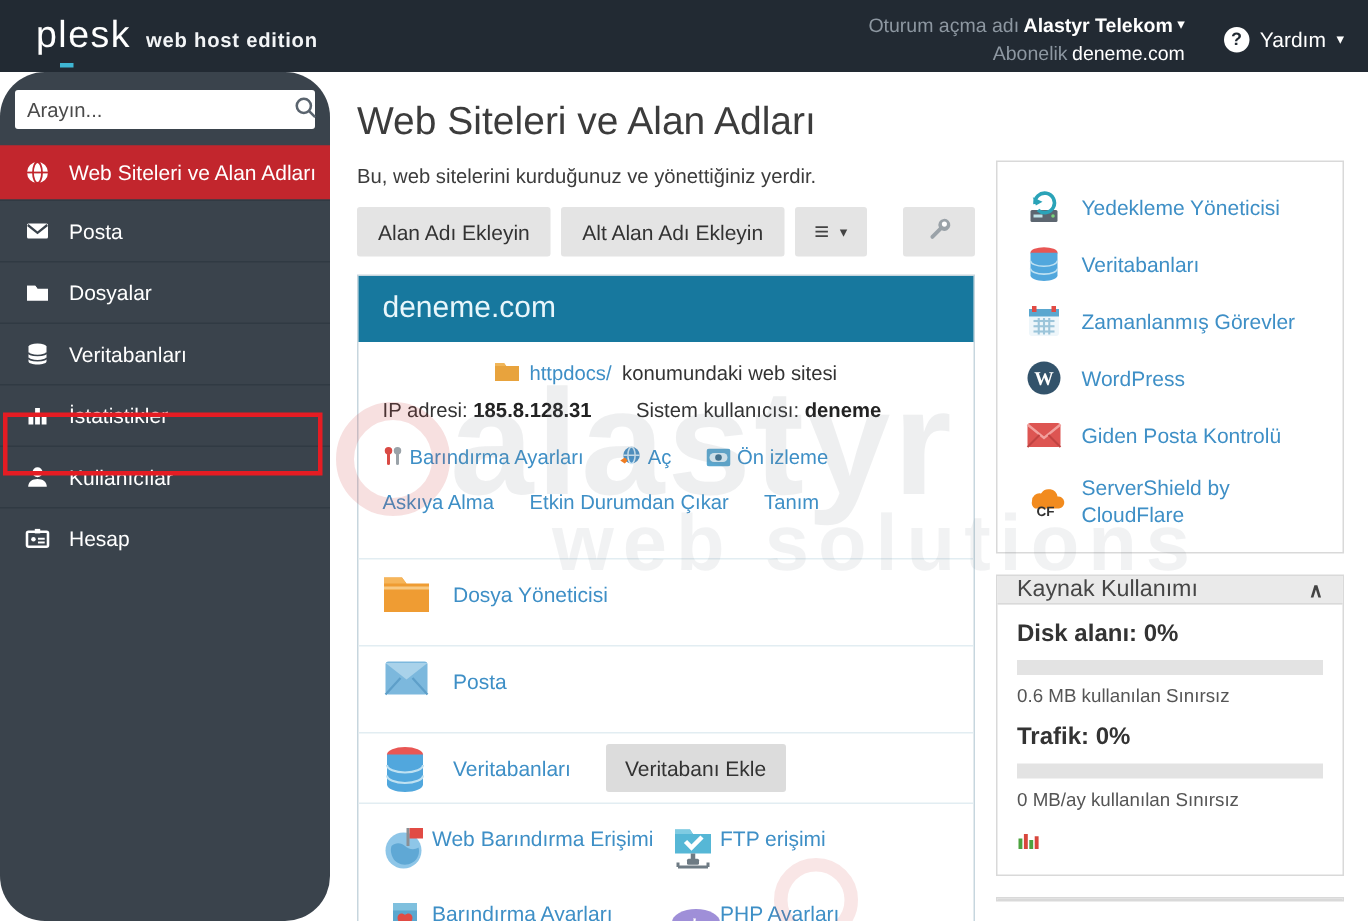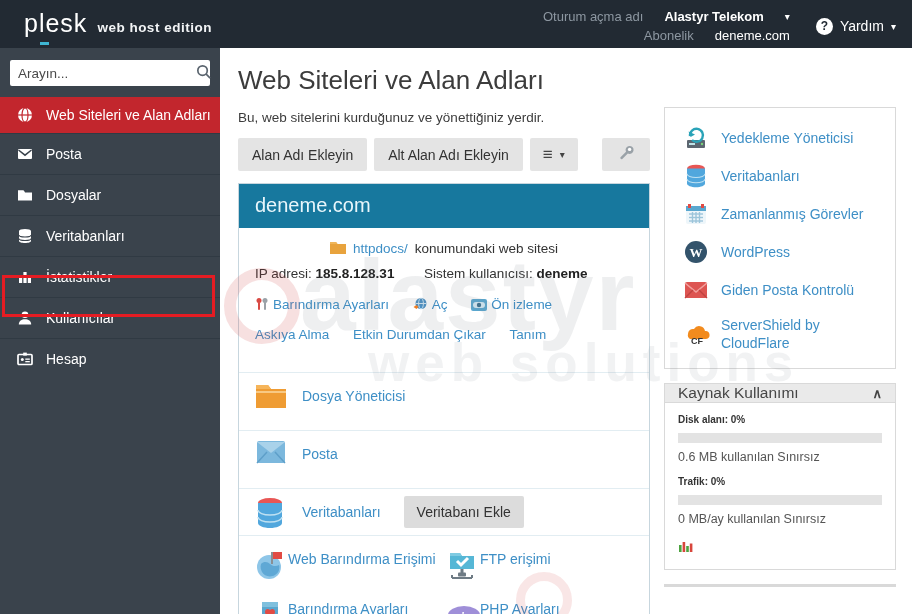--- a/index.html
+++ b/index.html
@@ -11,31 +11,31 @@
   a { text-decoration:none; }
 
   
   .topbar { position:absolute; left:0; top:0; width:912px; height:48px; background:#222a33; z-index:2; }
   .logo { position:absolute; left:24px; top:9px; color:#fff; }
   .logo-text { font-size:25px; letter-spacing:1px; }
   .logo-underline { position:absolute; left:16px; top:33px; width:9px; height:3px; background:#3fb6d3; }
   .logo-edition { margin-left:10px; font-size:13.5px; font-weight:bold; letter-spacing:0.5px; color:#f2f4f6; }
   .topbar-right { position:absolute; right:16px; top:7px; display:flex; align-items:center; gap:26px; }
   .login-block { text-align:right; font-size:13px; line-height:19px; }
-  .login-row { display:flex; justify-content:flex-end; gap:21px; align-items:flex-start; }
+  .login-row { display:flex; justify-content:flex-end; gap:3px; align-items:flex-start; }
   .muted-label { color:#8d97a1; }
   .login-value { color:#fff; font-weight:bold; }
   .sub-value { color:#fff; }
   .caret { color:#fff; font-size:10px; }
   .help { display:flex; align-items:center; gap:7px; color:#fff; font-size:14px; cursor:pointer; }
   .q-icon { width:17px; height:17px; border-radius:50%; background:#fff; color:#222a33;
             font-size:12px; font-weight:bold; display:flex; align-items:center; justify-content:center; }
 
   
-  .sidebar { position:absolute; left:0; top:48px; width:220px; height:566px; background:#3a434c; z-index:2; }
+  .sidebar { position:absolute; left:0; top:48px; width:220px; height:566px; background:#3a434c; z-index:2;border-radius:30px; }
   .search-wrap { margin:12px 10px 11px; height:26px; background:#fff; border-radius:2px;
                  display:flex; align-items:center; padding:0 6px 0 8px; }
   .search-input { border:0; outline:0; flex:1; font-size:13.5px; color:#333; background:transparent;
                   font-family:"Liberation Sans", sans-serif; }
   .search-input::placeholder { color:#4a4a4a; opacity:1; }
   .menu-item { display:flex; align-items:flex-start; gap:12px; padding:11px 8px 11px 16px;
                color:#fff; font-size:14px; line-height:18px; border-top:1px solid #303a43; cursor:pointer; }
   .menu-item .mi-icon { width:18px; height:18px; flex:none; margin-top:0; }
   .menu-item.active { background:#c2262d; border-top-color:#c2262d; padding-top:8px; padding-bottom:9px; }
   .annotation-box { position:absolute; left:2px; top:275px; width:213px; height:42px;
@@ -83,21 +83,21 @@
   .rcard { border:1px solid #d9d9d9; background:#fff; }
   .rlinks { padding:11px 0 9px; }
   .rlink-row { display:flex; align-items:center; gap:13px; padding:7px 19px; cursor:pointer; }
   .rlink-row .r-ico { width:24px; height:24px; flex:none; }
   .rlink-row .link { font-size:14px; line-height:18px; }
   .panel { margin-top:14px; border:1px solid #d9d9d9; background:#fff; }
   .panel-header { background:#eaeaea; border-bottom:1px solid #d9d9d9; padding:0 13px; font-size:15.5px;
                   color:#464646; display:flex; justify-content:space-between; align-items:center; cursor:pointer; }
   .panel-chev { font-size:13px; color:#444; font-weight:bold; }
   .panel-body { padding:11px 13px 13px; }
-  .stat-label { font-weight:bold; font-size:10px; color:#333; }
+  .stat-label { font-weight:bold; font-size:16px; color:#333; }
   .progress { height:10px; background:#e3e3e3; margin:8px 0 7px; }
   .stat-caption { font-size:12.5px; color:#555; margin-bottom:12px; }
   .stats-link-row { display:flex; align-items:center; gap:7px; margin-top:2px; cursor:pointer; }
 
   
   .watermark { position:absolute; z-index:4; pointer-events:none; font-weight:bold; }
   .wm-ring { left:224px; top:268px; width:76px; height:76px; border:12px solid rgba(205,60,60,0.16); border-radius:50%; }
   .wm-ring2 { left:516px; top:572px; width:56px; height:56px; border:9px solid rgba(205,60,60,0.13); border-radius:50%; }
   .wm-text1 { left:300px; top:238px; font-size:100px; color:rgba(120,130,140,0.13); letter-spacing:2px; }
   .wm-text2 { left:368px; top:332px; font-size:53px; color:rgba(120,130,140,0.10); letter-spacing:6px; }

